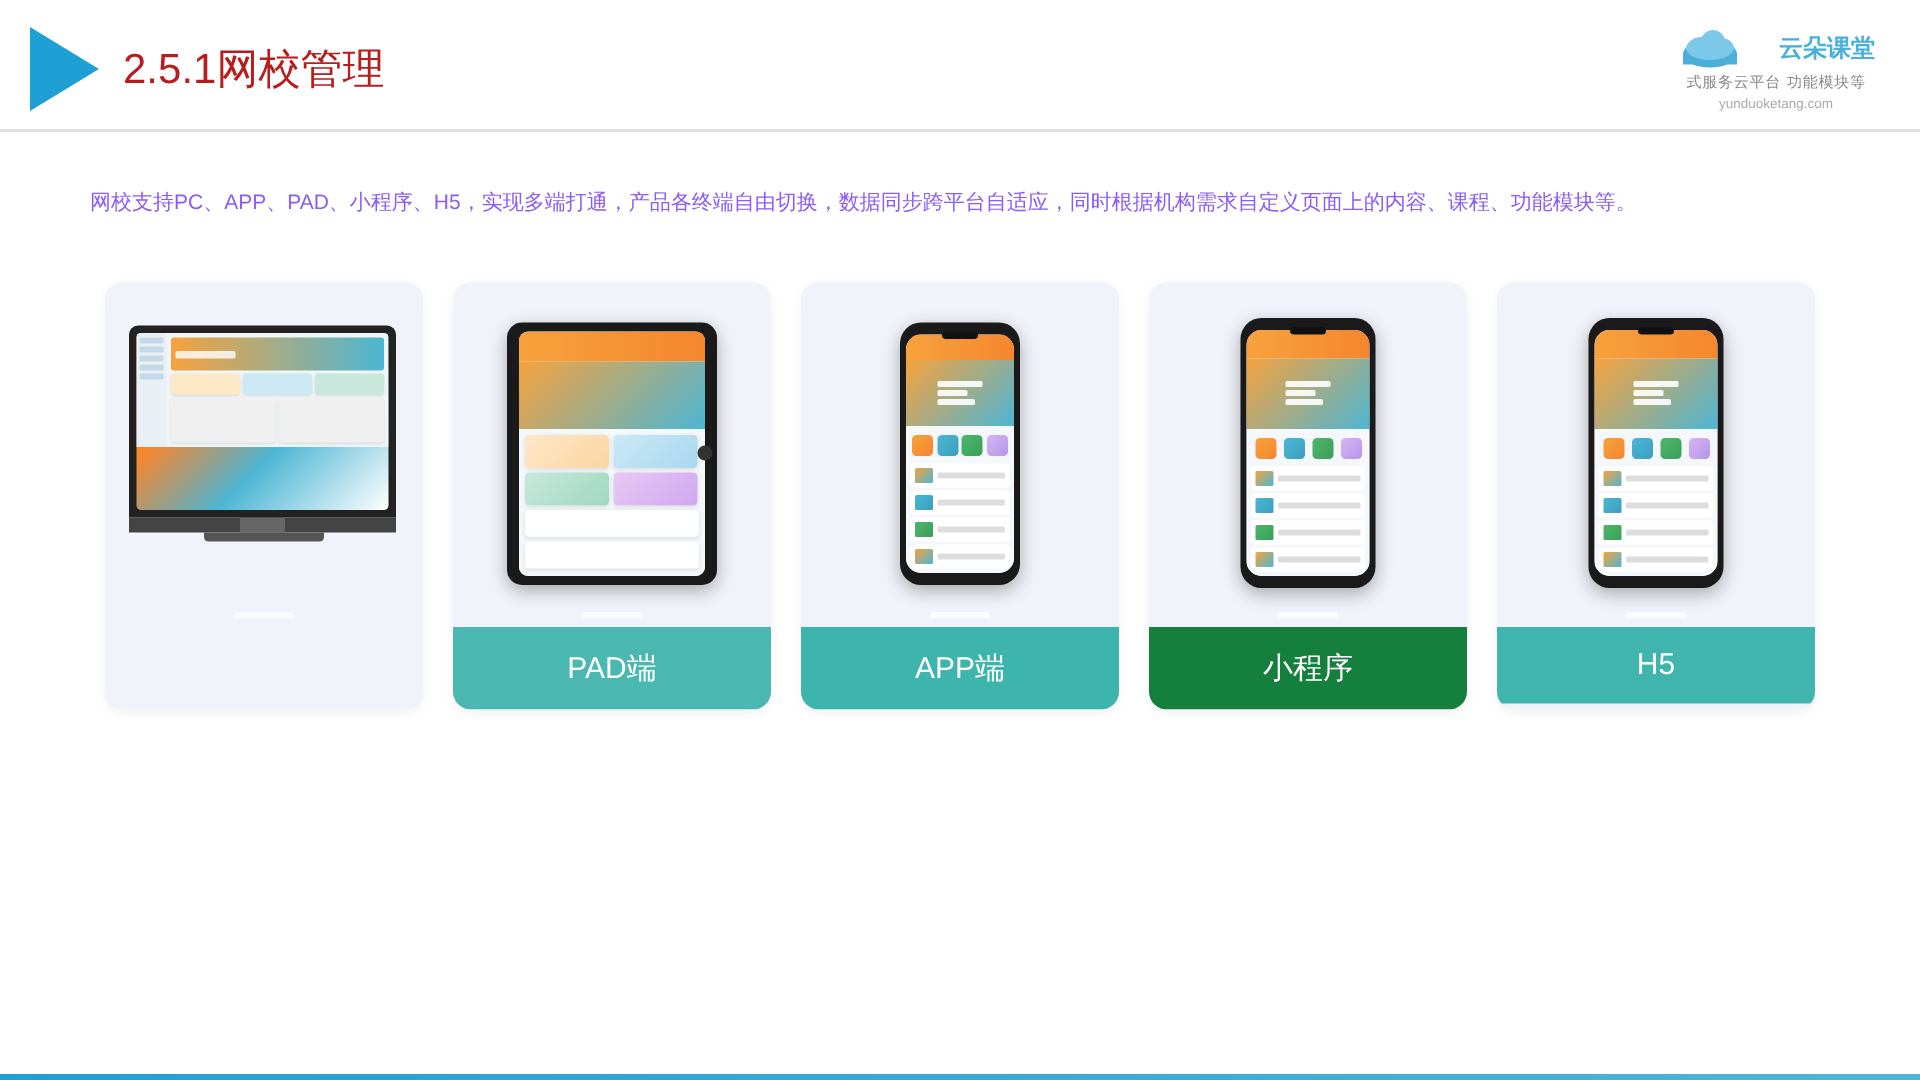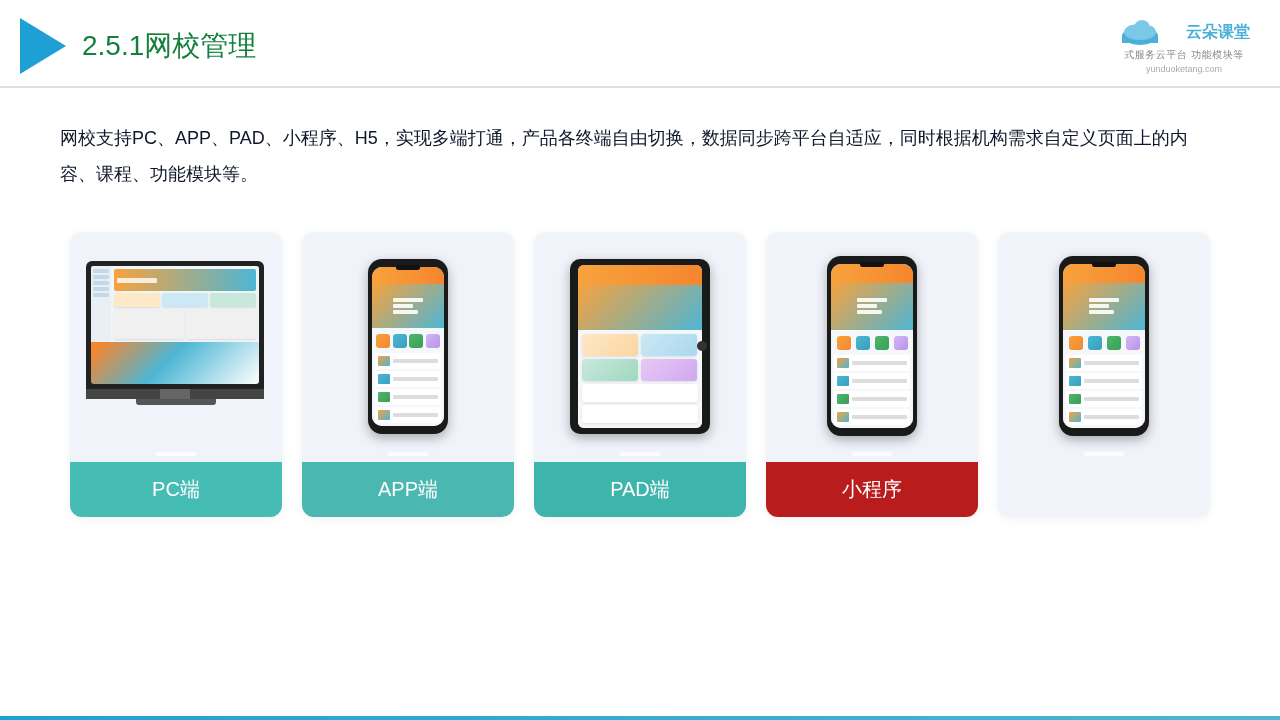--- a/index.html
+++ b/index.html
@@ -27,21 +27,21 @@
     .play-icon {
       width: 0;
       height: 0;
       border-top: 28px solid transparent;
       border-bottom: 28px solid transparent;
       border-left: 46px solid #1fa0d5;
     }
     .header-title {
       font-size: 28px;
       font-weight: bold;
-      color: #15803d;
+      color: #b91c1c;
     }
     .header-title span {
       font-weight: normal;
     }
 
     
     .logo-area {
       display: flex;
       flex-direction: column;
       align-items: center;
@@ -73,22 +73,22 @@
     }
     .logo-url {
       font-size: 9px;
       color: #aaa;
       text-align: right;
     }
 
     
     .description {
       padding: 32px 60px 20px 60px;
-      font-size: 18px;
-      color: #0f172a;
+      font-size: 14px;
+      color: #8b5cf6;
       line-height: 2;
     }
 
     
     .cards-container {
       display: flex;
       justify-content: center;
       gap: 20px;
       padding: 10px 40px 0 40px;
       margin-top: 10px;
@@ -387,21 +387,21 @@
       font-size: 20px;
       font-weight: 500;
       color: white;
       background: #45bdb5;
     }
 
     
     .card:nth-child(1) .card-label { background: #45bdb5; }
     .card:nth-child(2) .card-label { background: #4ab8b0; }
     .card:nth-child(3) .card-label { background: #3db5ad; }
-    .card:nth-child(4) .card-label { background: #b91c1c; }
+    .card:nth-child(4) .card-label { background: #15803d; }
     .card:nth-child(5) .card-label { background: #3fb5ad; }
 
     .teal-bar {
       width: 40px;
       height: 4px;
       background: rgba(255,255,255,0.7);
       border-radius: 2px;
       margin: 0 auto 6px;
     }
 
@@ -487,67 +487,20 @@
             </div>
           </div>
         </div>
         <div class="pc-stand">
           <div class="pc-stand-neck"></div>
         </div>
         <div class="pc-base"></div>
       </div>
     </div>
     <div class="teal-bar"></div>
-    <div class="card-label">PC端</div>
-  </div>
-
-  <div class="card">
-    <div class="card-image-area">
-      <div class="phone-mockup">
-        <div class="phone-notch"></div>
-        <div class="phone-screen">
-          <div class="phone-top-bar"></div>
-          <div class="phone-banner">
-            <div class="phone-banner-text-group">
-              <div class="phone-text-line w30"></div>
-              <div class="phone-text-line w20"></div>
-              <div class="phone-text-line w25"></div>
-            </div>
-          </div>
-          <div class="phone-content">
-            <div class="phone-icons-row">
-              <div class="phone-icon-item"></div>
-              <div class="phone-icon-item blue"></div>
-              <div class="phone-icon-item green"></div>
-              <div class="phone-icon-item" style="background:linear-gradient(135deg,#d4b6f4,#b894e8);"></div>
-            </div>
-            <div class="phone-course-list">
-              <div class="phone-course-item">
-                <div class="phone-course-thumb"></div>
-                <div class="phone-course-line"></div>
-              </div>
-              <div class="phone-course-item">
-                <div class="phone-course-thumb" style="background:linear-gradient(135deg,#4db6d4,#3a9fc0);"></div>
-                <div class="phone-course-line"></div>
-              </div>
-              <div class="phone-course-item">
-                <div class="phone-course-thumb" style="background:linear-gradient(135deg,#4db66c,#3a9f58);"></div>
-                <div class="phone-course-line"></div>
-              </div>
-              <div class="phone-course-item">
-                <div class="phone-course-thumb"></div>
-                <div class="phone-course-line"></div>
-              </div>
-            </div>
-          </div>
-        </div>
-      </div>
-    </div>
-    <div class="teal-bar"></div>
-    <div class="card-label">APP端</div>
   </div>
 
   <div class="card">
     <div class="card-image-area">
       <div class="tablet-mockup">
         <div class="tablet-home-btn"></div>
         <div class="tablet-screen">
           <div class="tablet-top-bar"></div>
           <div class="tablet-banner"></div>
           <div class="tablet-content">
@@ -560,21 +513,21 @@
           </div>
         </div>
       </div>
     </div>
     <div class="teal-bar"></div>
     <div class="card-label">PAD端</div>
   </div>
 
   <div class="card">
     <div class="card-image-area">
-      <div class="phone-mockup wide">
+      <div class="phone-mockup">
         <div class="phone-notch"></div>
         <div class="phone-screen">
           <div class="phone-top-bar"></div>
           <div class="phone-banner">
             <div class="phone-banner-text-group">
               <div class="phone-text-line w30"></div>
               <div class="phone-text-line w20"></div>
               <div class="phone-text-line w25"></div>
             </div>
           </div>
@@ -601,21 +554,21 @@
               <div class="phone-course-item">
                 <div class="phone-course-thumb"></div>
                 <div class="phone-course-line"></div>
               </div>
             </div>
           </div>
         </div>
       </div>
     </div>
     <div class="teal-bar"></div>
-    <div class="card-label">小程序</div>
+    <div class="card-label">APP端</div>
   </div>
 
   <div class="card">
     <div class="card-image-area">
       <div class="phone-mockup wide">
         <div class="phone-notch"></div>
         <div class="phone-screen">
           <div class="phone-top-bar"></div>
           <div class="phone-banner">
             <div class="phone-banner-text-group">
@@ -647,17 +600,64 @@
               <div class="phone-course-item">
                 <div class="phone-course-thumb"></div>
                 <div class="phone-course-line"></div>
               </div>
             </div>
           </div>
         </div>
       </div>
     </div>
     <div class="teal-bar"></div>
+    <div class="card-label">小程序</div>
   </div>
 
+  <div class="card">
+    <div class="card-image-area">
+      <div class="phone-mockup wide">
+        <div class="phone-notch"></div>
+        <div class="phone-screen">
+          <div class="phone-top-bar"></div>
+          <div class="phone-banner">
+            <div class="phone-banner-text-group">
+              <div class="phone-text-line w30"></div>
+              <div class="phone-text-line w20"></div>
+              <div class="phone-text-line w25"></div>
+            </div>
+          </div>
+          <div class="phone-content">
+            <div class="phone-icons-row">
+              <div class="phone-icon-item"></div>
+              <div class="phone-icon-item blue"></div>
+              <div class="phone-icon-item green"></div>
+              <div class="phone-icon-item" style="background:linear-gradient(135deg,#d4b6f4,#b894e8);"></div>
+            </div>
+            <div class="phone-course-list">
+              <div class="phone-course-item">
+                <div class="phone-course-thumb"></div>
+                <div class="phone-course-line"></div>
+              </div>
+              <div class="phone-course-item">
+                <div class="phone-course-thumb" style="background:linear-gradient(135deg,#4db6d4,#3a9fc0);"></div>
+                <div class="phone-course-line"></div>
+              </div>
+              <div class="phone-course-item">
+                <div class="phone-course-thumb" style="background:linear-gradient(135deg,#4db66c,#3a9f58);"></div>
+                <div class="phone-course-line"></div>
+              </div>
+              <div class="phone-course-item">
+                <div class="phone-course-thumb"></div>
+                <div class="phone-course-line"></div>
+              </div>
+            </div>
+          </div>
+        </div>
+      </div>
+    </div>
+    <div class="teal-bar"></div>
+    <div class="card-label">H5</div>
+  </div>
+
 </div>
 
 <div class="bottom-line"></div>
 
 </body></html>

